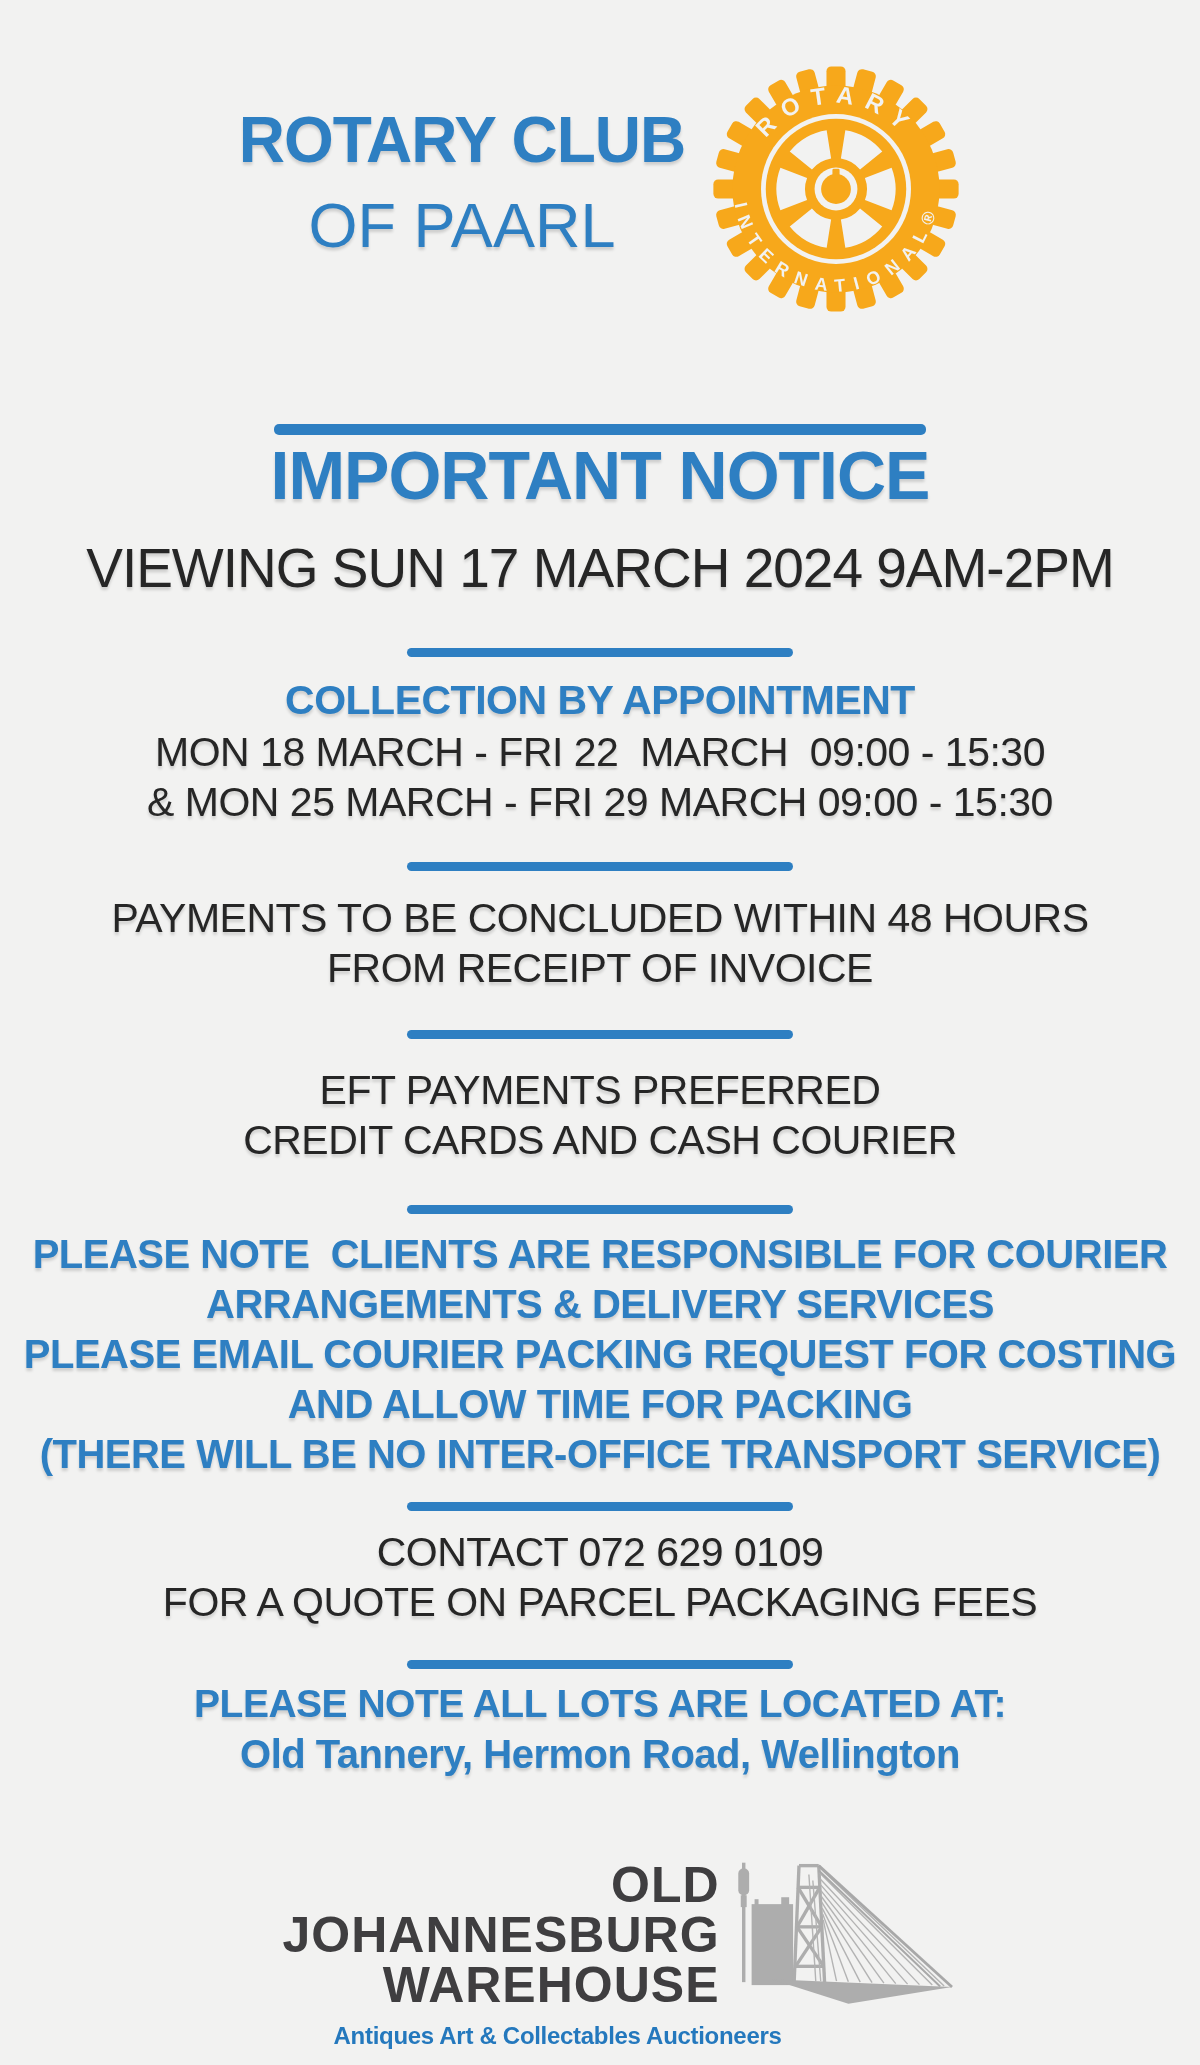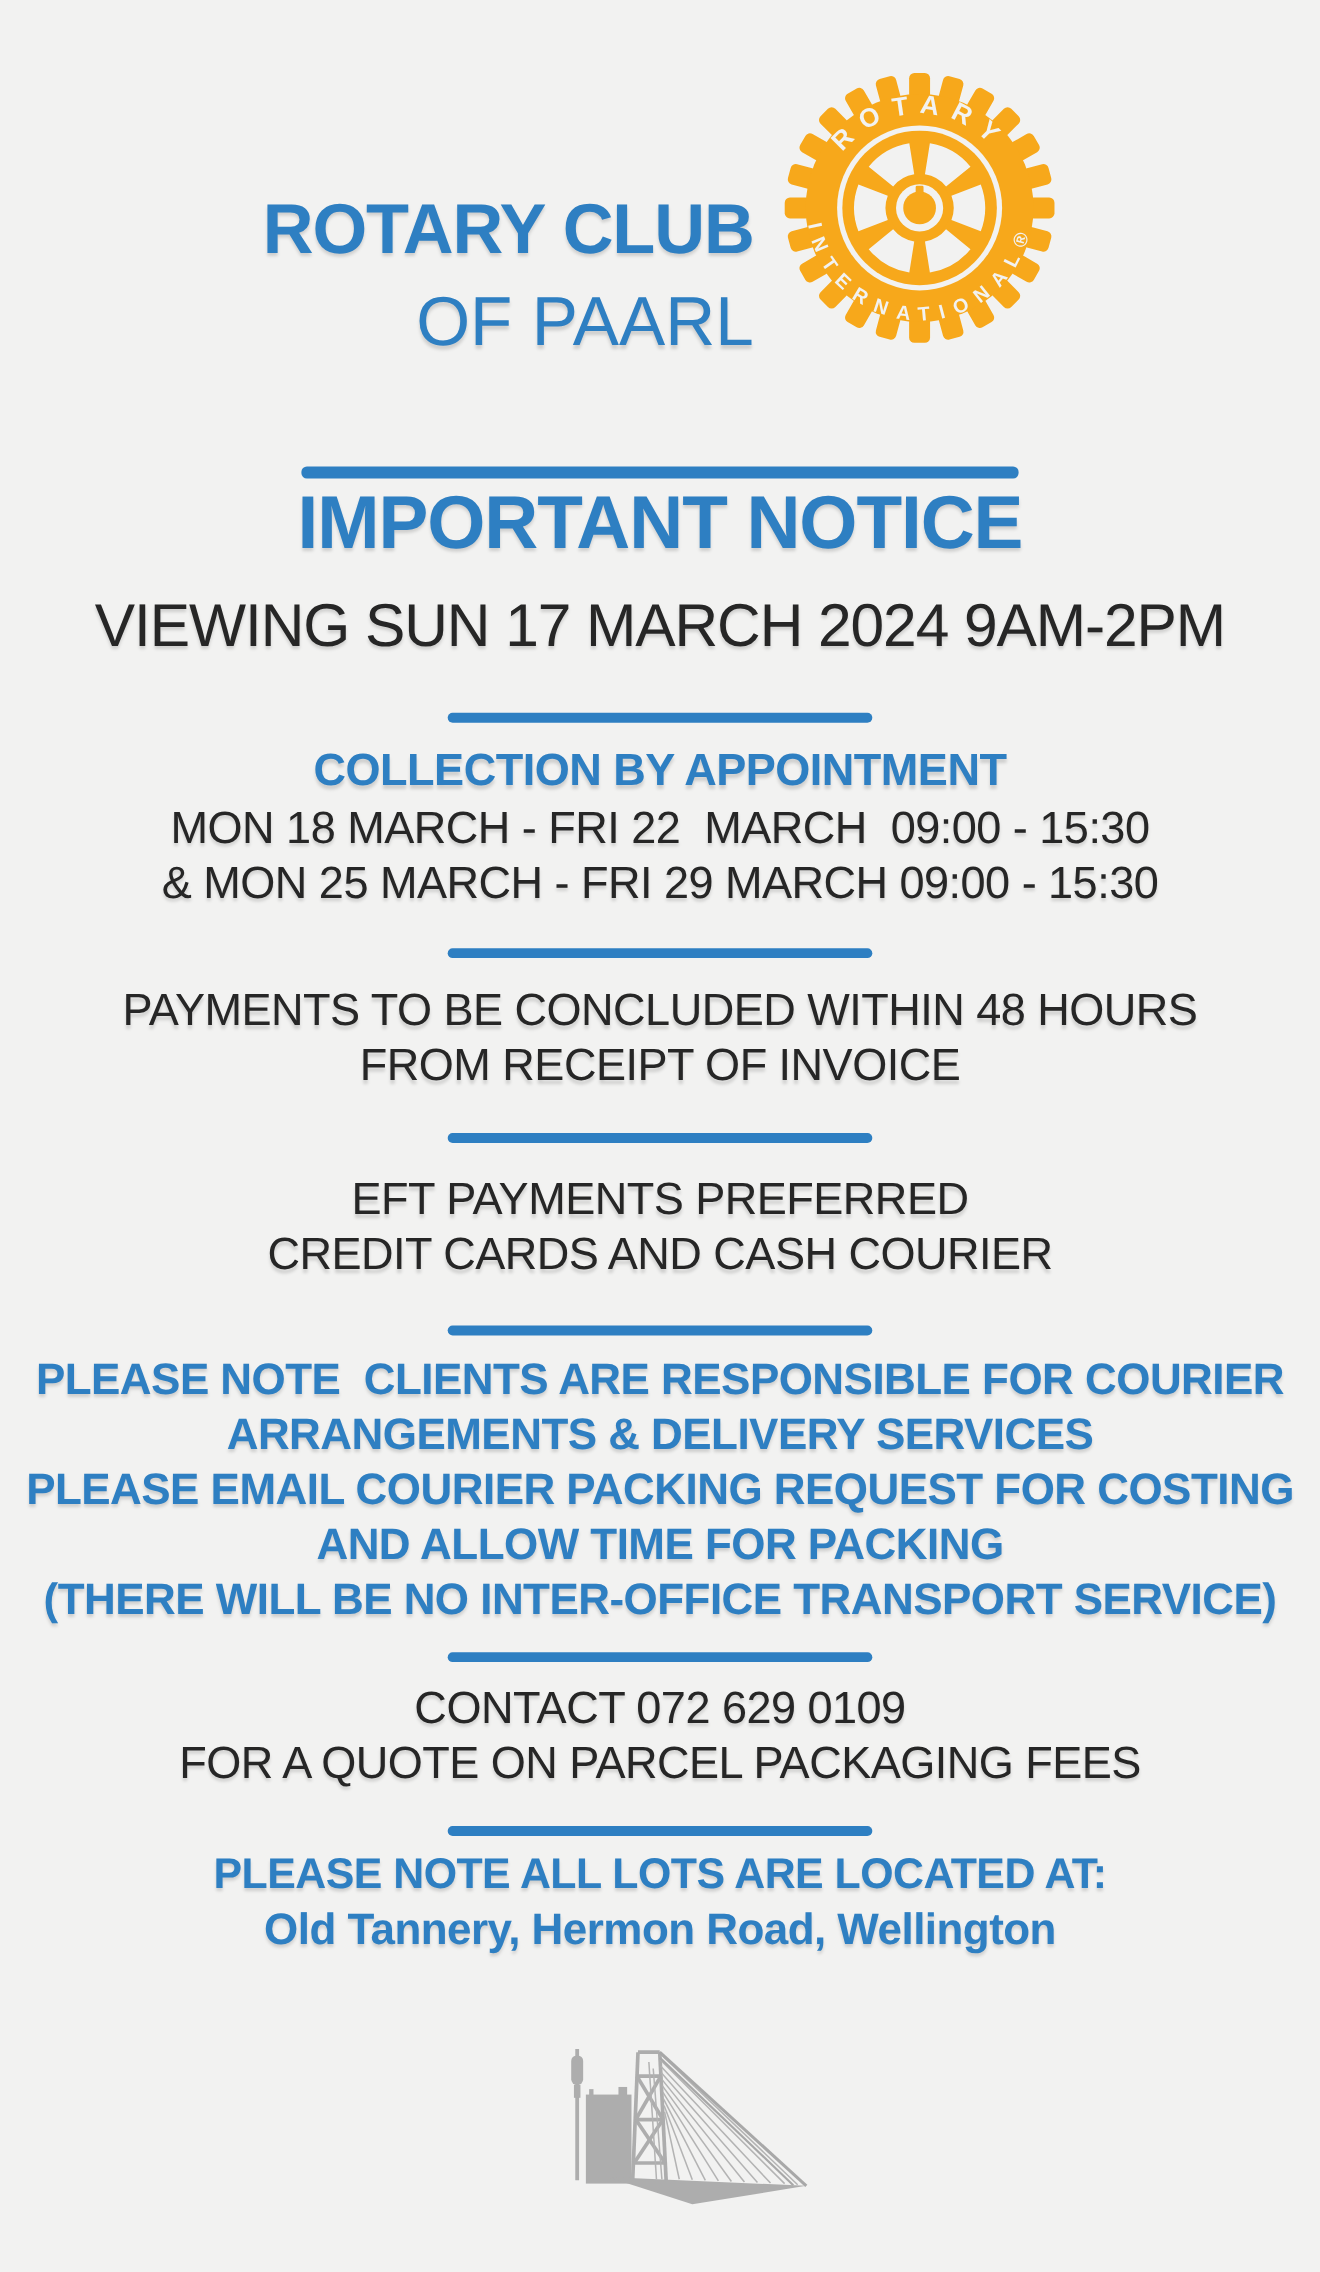--- a/index.html
+++ b/index.html
@@ -9,21 +9,21 @@
     font-family:"Liberation Sans","DejaVu Sans",sans-serif;
   }
   .abs{position:absolute;left:0;right:0;text-align:center;line-height:1;}
   .pre{white-space:pre;}
   .blue{color:#2e7fc2;}
   .dark{color:#262626;}
   .shadow{text-shadow:0 3px 3px rgba(0,0,0,.15);}
 
   
   .header{position:absolute;top:64px;left:0;right:0;display:flex;justify-content:center;align-items:flex-start;gap:26px;}
-  .club-name{ text-align:right;margin-top:112px;}
+  .club-name{ text-align:center;margin-top:44px;}
   .club-line1{font-size:64px;font-weight:700;letter-spacing:-1px;color:#2e7fc2;line-height:1;}
   .club-line2{font-size:63px;font-weight:400;letter-spacing:0;color:#2e7fc2;line-height:1;margin-top:22px;}
   .gear{width:250px;height:250px;display:block;}
 
   
   .rule{position:absolute;background:#2e7fc2;border-radius:5px;}
   .rule-long{left:50%;margin-left:-326px;width:652px;height:11px;top:424px;}
   .rule-short{left:50%;margin-left:-193px;width:386px;height:9px;}
 
   
@@ -134,20 +134,26 @@
 
 <div class="rule rule-short" style="top:1502px"></div>
 <div class="abs body-line dark shadow" style="top:1532px">CONTACT 072 629 0109</div>
 <div class="abs body-line dark shadow" style="top:1582px">FOR A QUOTE ON PARCEL PACKAGING FEES</div>
 
 <div class="rule rule-short" style="top:1660px"></div>
 <div class="abs lots-heading blue shadow">PLEASE NOTE ALL LOTS ARE LOCATED AT:</div>
 <div class="abs address blue shadow">Old Tannery, Hermon Road, Wellington</div>
 
 <div class="footer">
+  <div class="brand-col">
+    <div class="brand-line">OLD</div>
+    <div class="brand-line">JOHANNESBURG</div>
+    <div class="brand-line">WAREHOUSE</div>
+    <div class="tagline">Antiques Art &amp; Collectables Auctioneers</div>
+  </div>
 
   <svg class="bridge" viewBox="0 0 235 205" aria-hidden="true">
 
     <line x1="22" y1="10" x2="22" y2="131" stroke="#adadad" stroke-width="3.5"></line>
     <rect x="16.5" y="16" width="11" height="27" rx="5" fill="#adadad"></rect>
     <rect x="19" y="43" width="6" height="12" fill="#adadad"></rect>
 
     <rect x="30" y="52" width="42" height="82" fill="#adadad"></rect>
     <rect x="60" y="45" width="8" height="8" fill="#adadad"></rect>
     <rect x="33" y="47" width="4" height="6" fill="#adadad"></rect>

